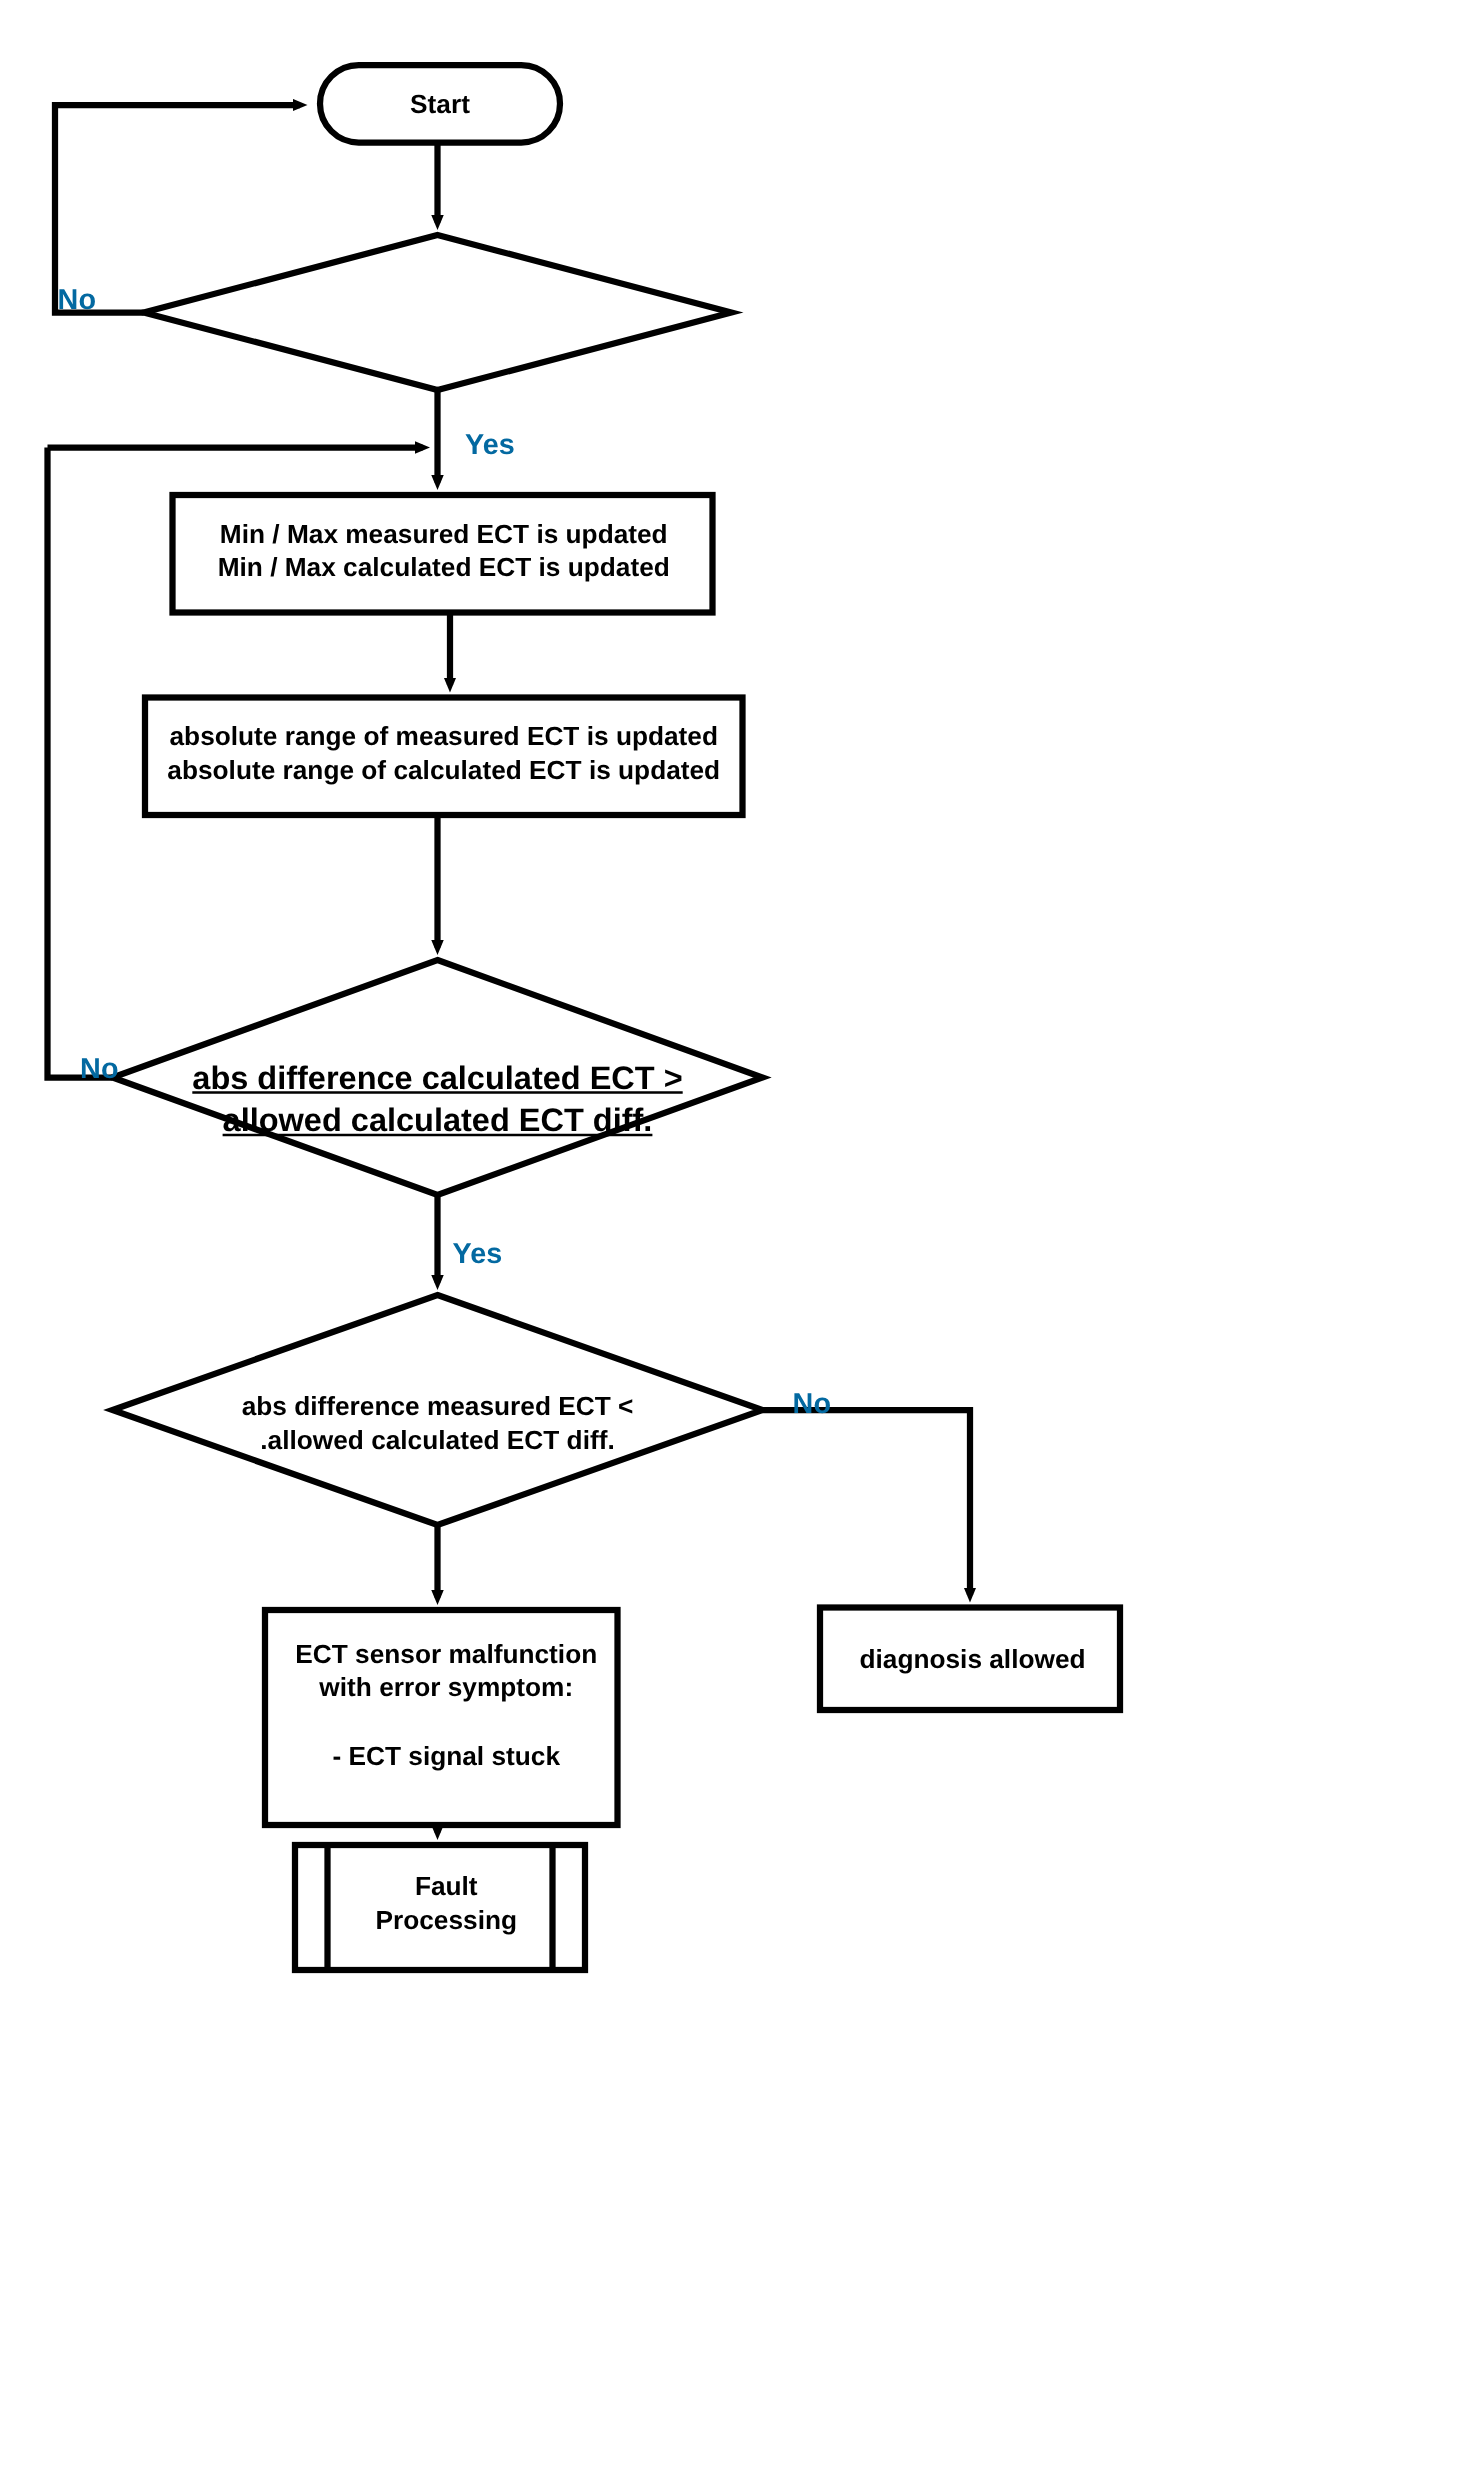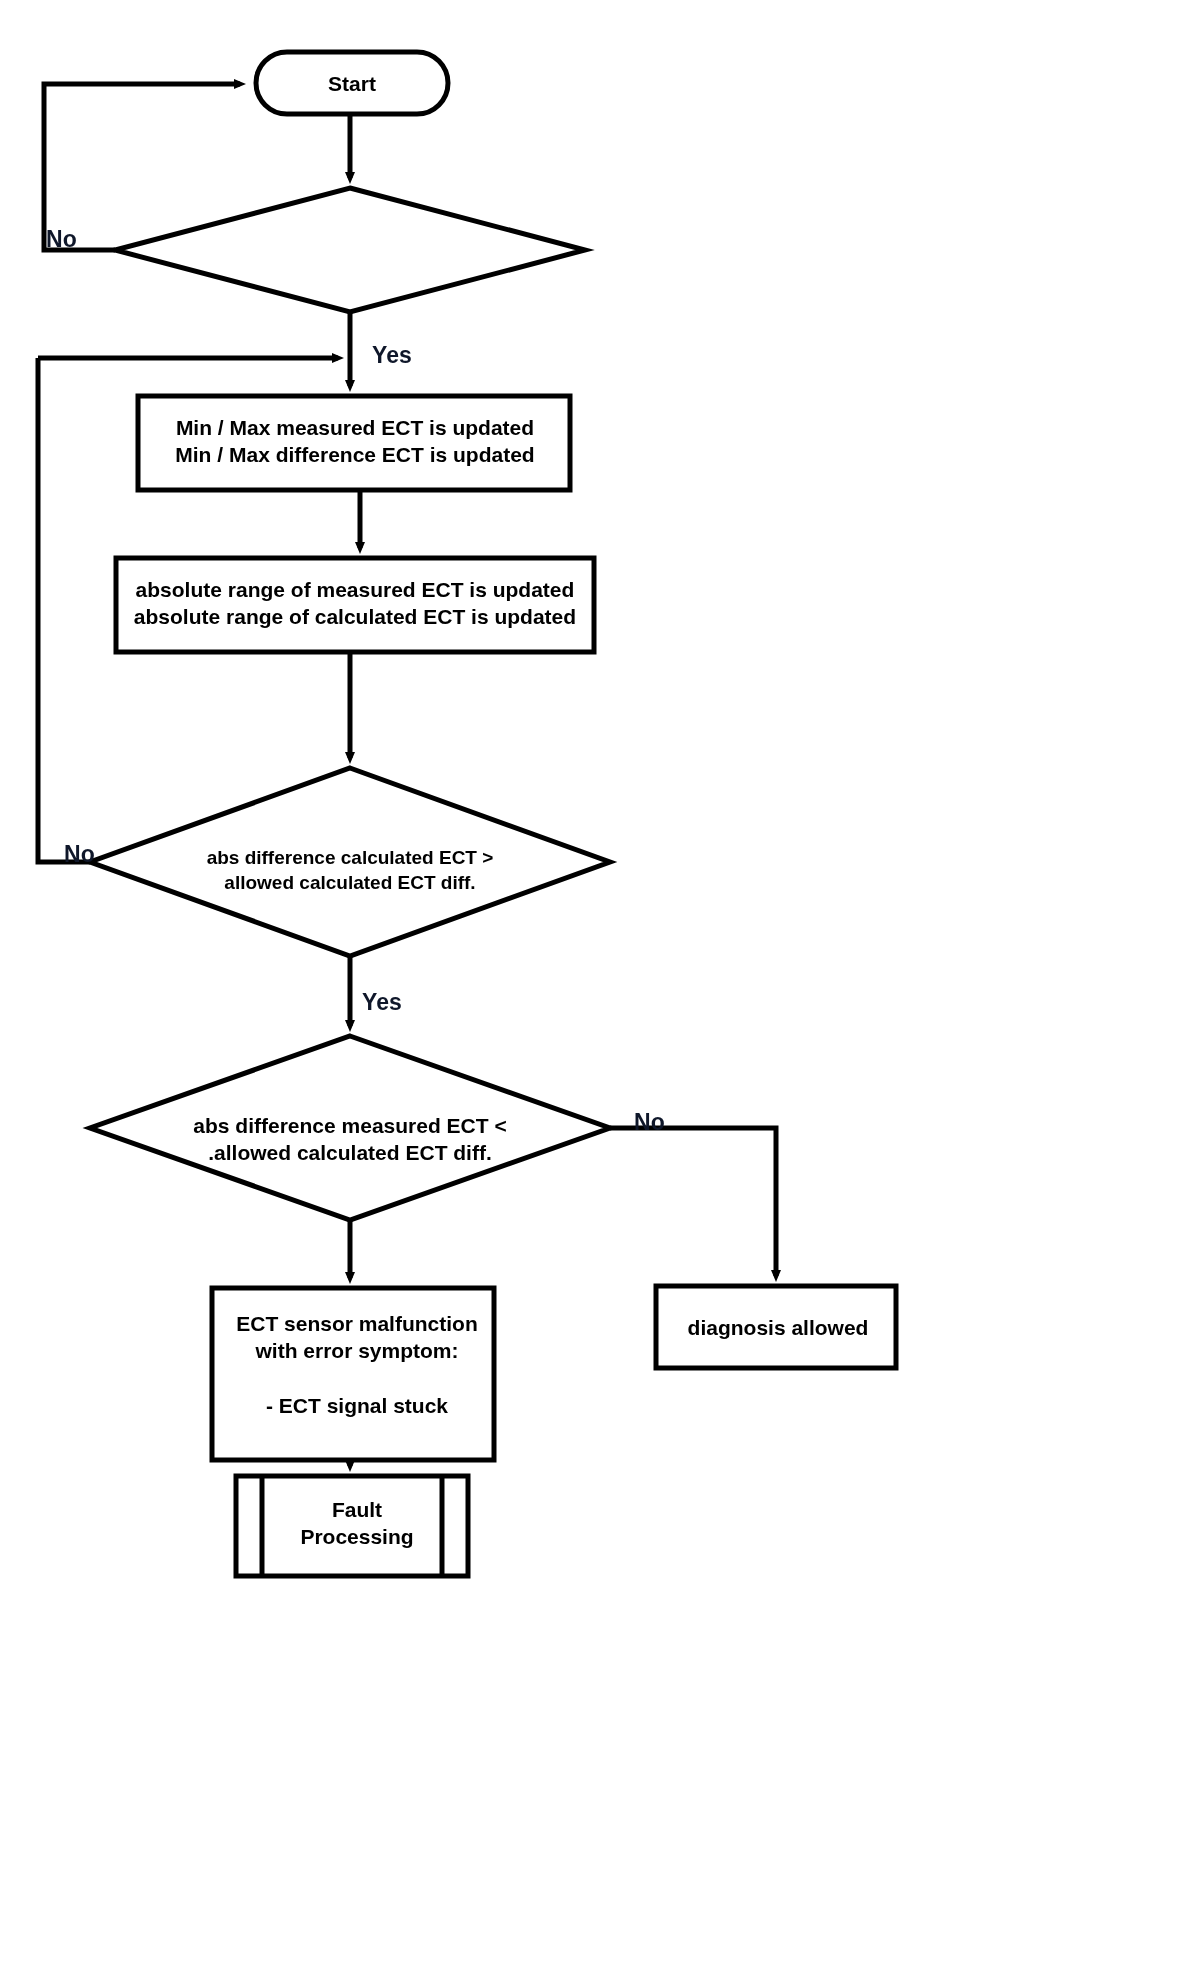--- a/index.html
+++ b/index.html
@@ -45,39 +45,39 @@
     stroke-width: 5;
     fill: none;
   }
   .arrowhead {
     fill: #000000;
   }
   .lbl {
     position: absolute;
     font-family: "Liberation Sans", sans-serif;
     font-weight: bold;
-    color: #0f172a;
+    color: #0369a1;
     white-space: pre;
     line-height: 1.30;
     letter-spacing: 0.1px;
   }
   .node-text {
     position: absolute;
     font-family: "Liberation Sans", sans-serif;
     font-weight: bold;
     color: #000000;
     text-align: center;
     line-height: 1.30;
     white-space: pre-line;
   }
   .t-start    { left: 252px; top: 52px;  width: 200px; font-size: 21px; }
   .t-dec1     { left: 190px; top: 218px; width: 320px; font-size: 21px; }
   .t-proc1    { left: 146px; top: 396px; width: 418px; font-size: 21px; }
   .t-proc2    { left: 122px; top: 558px; width: 466px; font-size: 21px; }
-  .t-dec2     { left: 148px; top: 828px; width: 404px; font-size: 19px; }
+  .t-dec2     { left: 148px; top: 828px; width: 404px; font-size: 26px; text-decoration: underline; }
   .t-dec3     { left: 148px; top: 1094px; width: 404px; font-size: 21px; }
   .t-fault    { left: 222px; top: 1292px; width: 270px; font-size: 21px; }
   .t-diagfin  { left: 664px; top: 1296px; width: 228px; font-size: 21px; }
   .t-faultproc{ left: 272px; top: 1478px; width: 170px; font-size: 21px; }
 
   .e-no1   { left: 46px;  top: 207px;  font-size: 23px; }
   .e-yes1  { left: 372px; top: 323px;  font-size: 23px; }
   .e-no2   { left: 64px;  top: 822px;  font-size: 23px; }
   .e-yes2  { left: 362px; top: 970px;  font-size: 23px; }
   .e-no3   { left: 634px; top: 1090px; font-size: 23px; }
@@ -134,21 +134,21 @@
 
     <path class="conn" d="M610,1110 L776,1110 L776,1258" marker-end="url(#ah)"></path>
 
     <line class="conn" x1="350" y1="1442" x2="350" y2="1448" marker-end="url(#ah)"></line>
   </svg>
 
   <div class="node-text t-start">Start</div>
 
 
   <div class="node-text t-proc1">Min / Max measured ECT is updated
-Min / Max difference ECT is updated</div>
+Min / Max calculated ECT is updated</div>
 
   <div class="node-text t-proc2">absolute range of measured ECT is updated
 absolute range of calculated ECT is updated</div>
 
   <div class="node-text t-dec2">abs difference calculated ECT  &gt;
 allowed calculated ECT diff.</div>
 
   <div class="node-text t-dec3">abs difference measured ECT  &lt;
 .allowed calculated ECT diff.</div>
 

